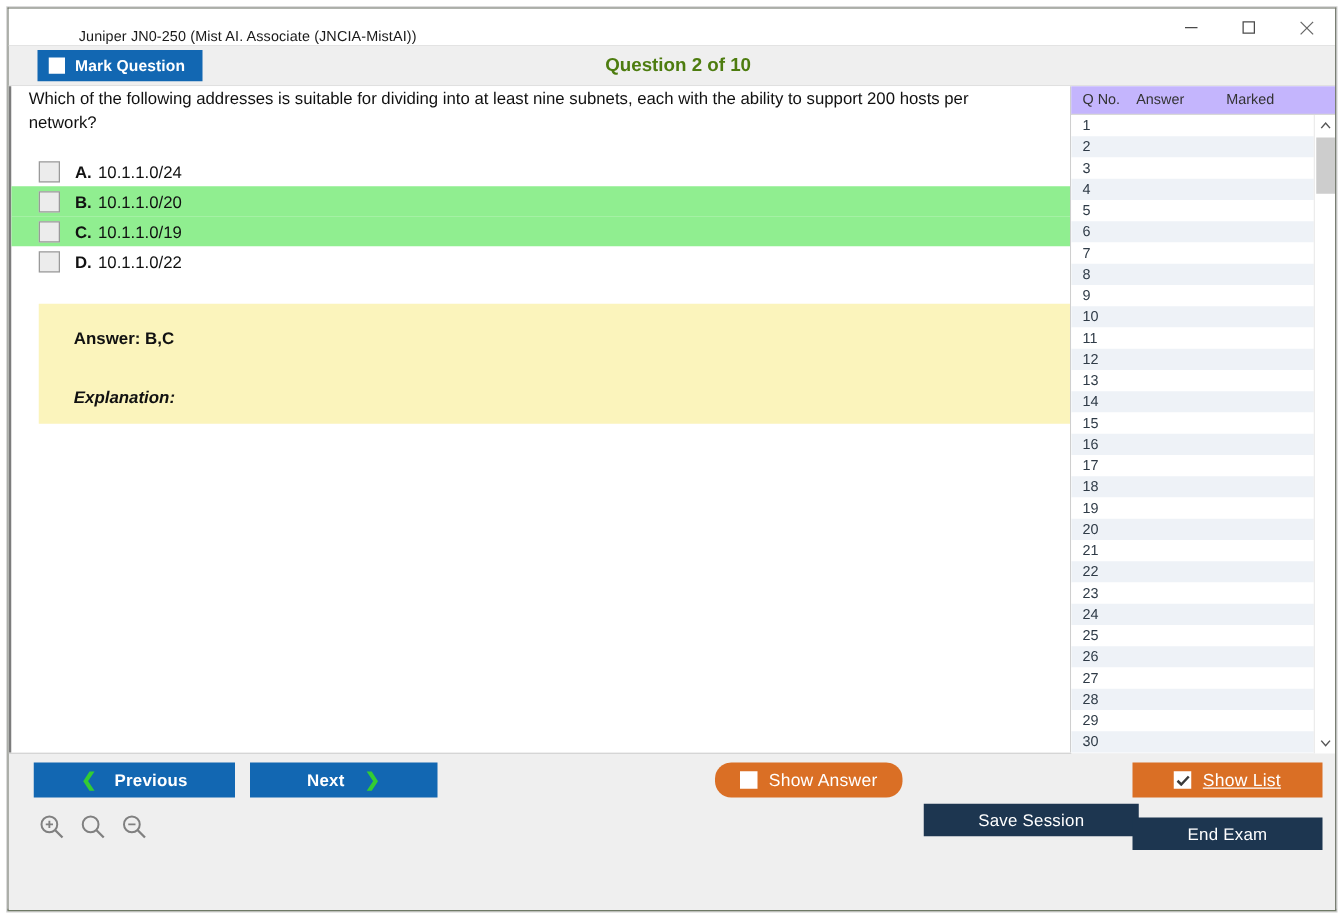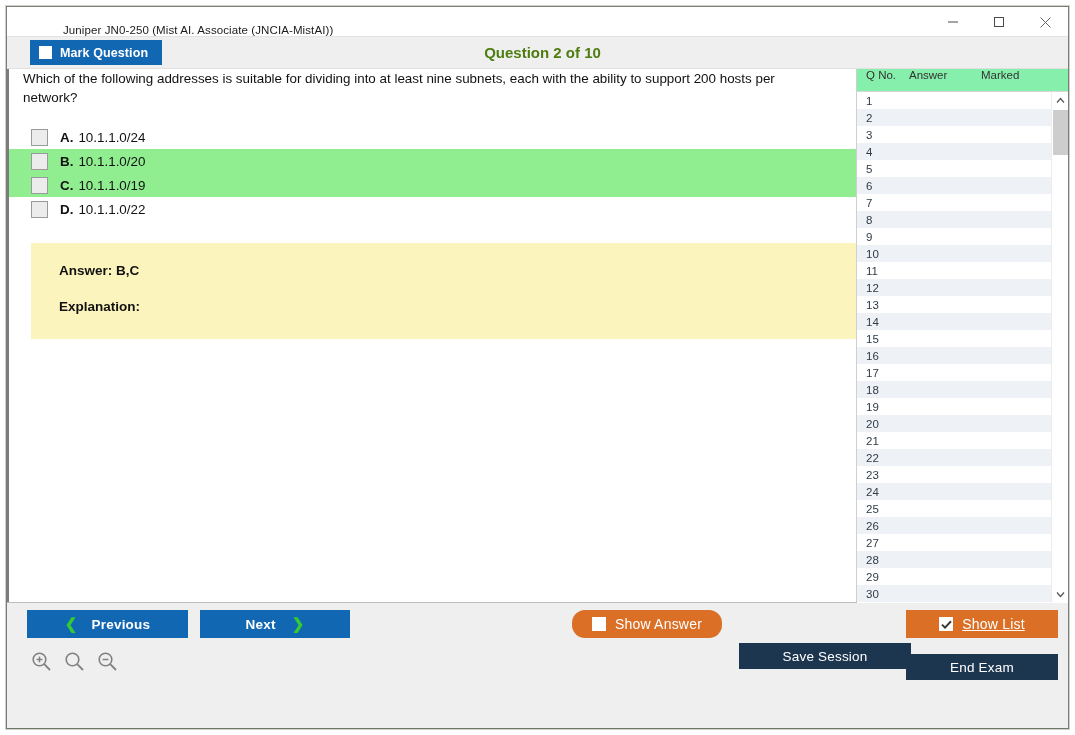--- a/index.html
+++ b/index.html
@@ -135,37 +135,37 @@
     width: 826px;
     height: 96px;
     background: #fbf4bc;
     padding: 20px 0 0 28px;
   }
   .answer-line {
     font-size: 13.5px;
     font-weight: bold;
     color: #111;
   }
-  .answer-line + .answer-line { margin-top: 21px; }
+  .answer-line + .answer-line { margin-top: 32px; font-style: italic; }
 
   
   #list-pane {
     position: relative;
     width: 212px;
     background: #ffffff;
     border-left: 1px solid #cfcfcf;
   }
   #list-header {
     display: flex;
     height: 23px;
-    align-items: flex-start;
+    align-items: center;
     font-size: 11.5px;
     color: #333;
     border-bottom: 1px solid #d8d8d8;
-    background: #86efac;
+    background: #c4b5fd;
   }
   .col-qno    { width: 52px; padding-left: 9px; }
   .col-answer { width: 72px; }
   .col-marked { width: 70px; }
   #list-scroll-area {
     position: relative;
     height: 511px;
     overflow: hidden;
     background: #fff;
   }

